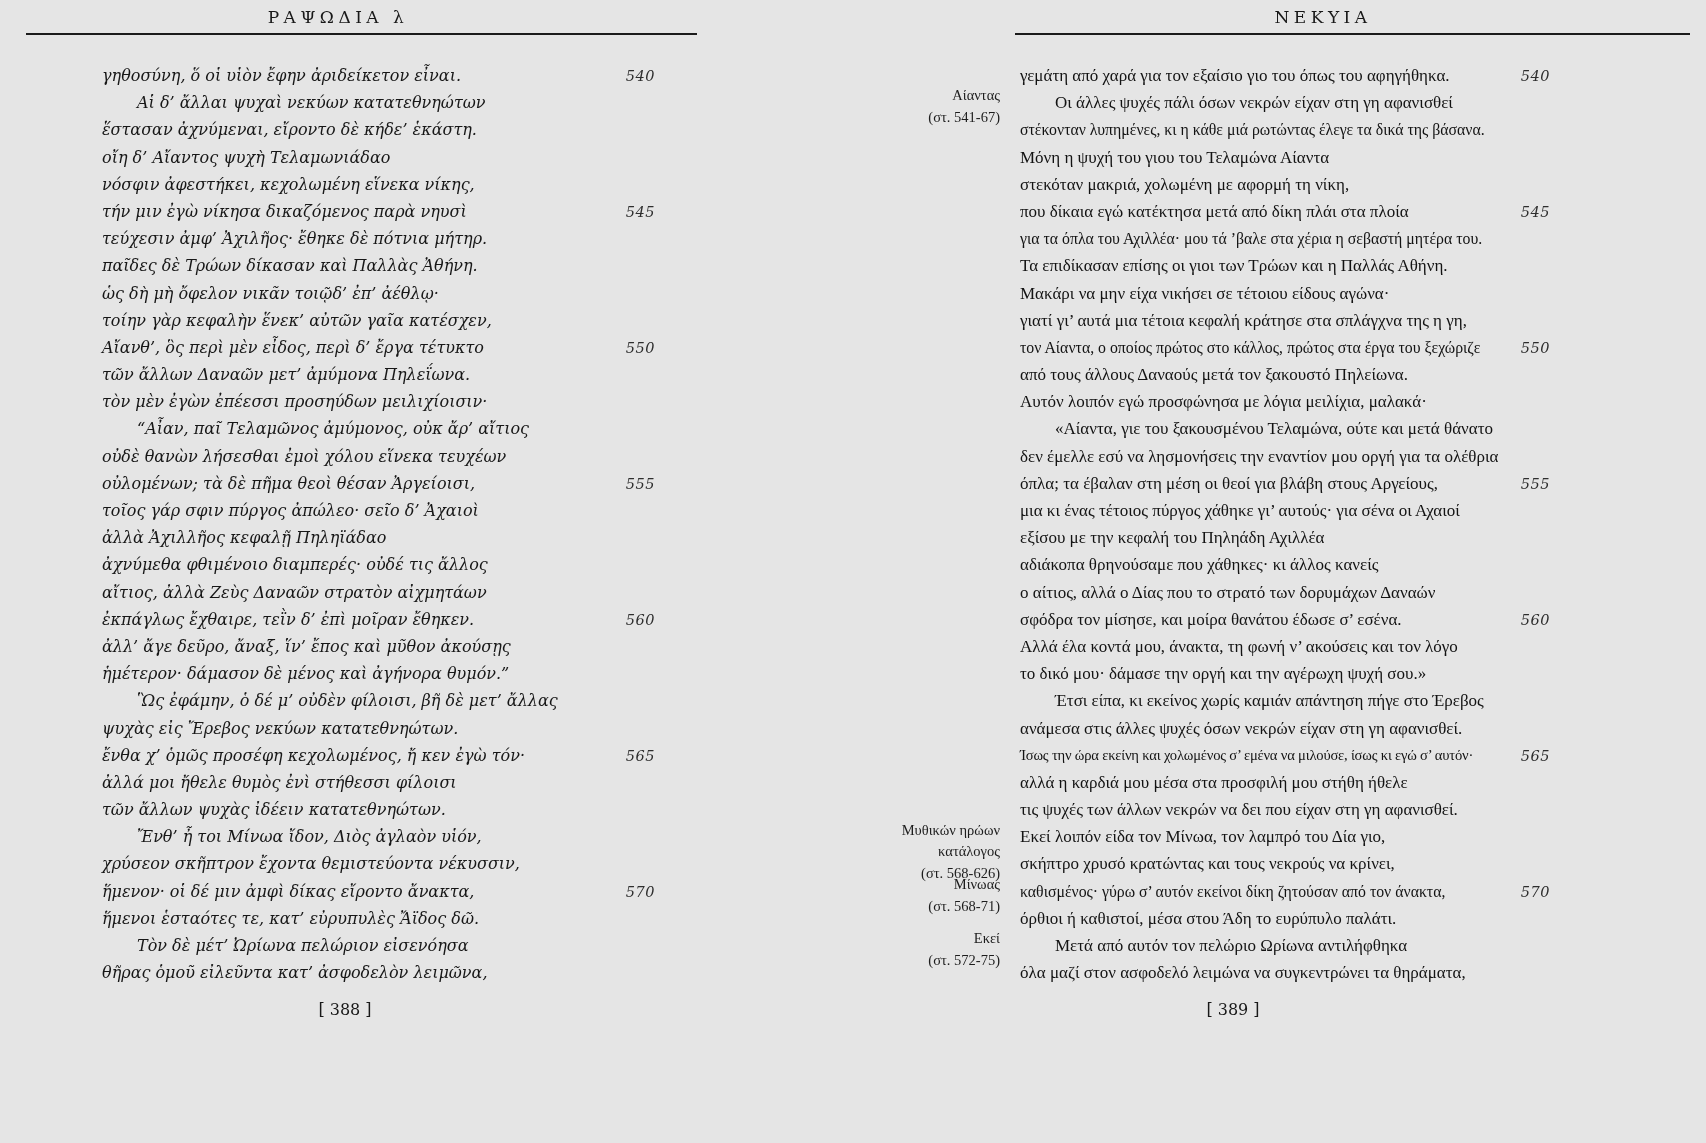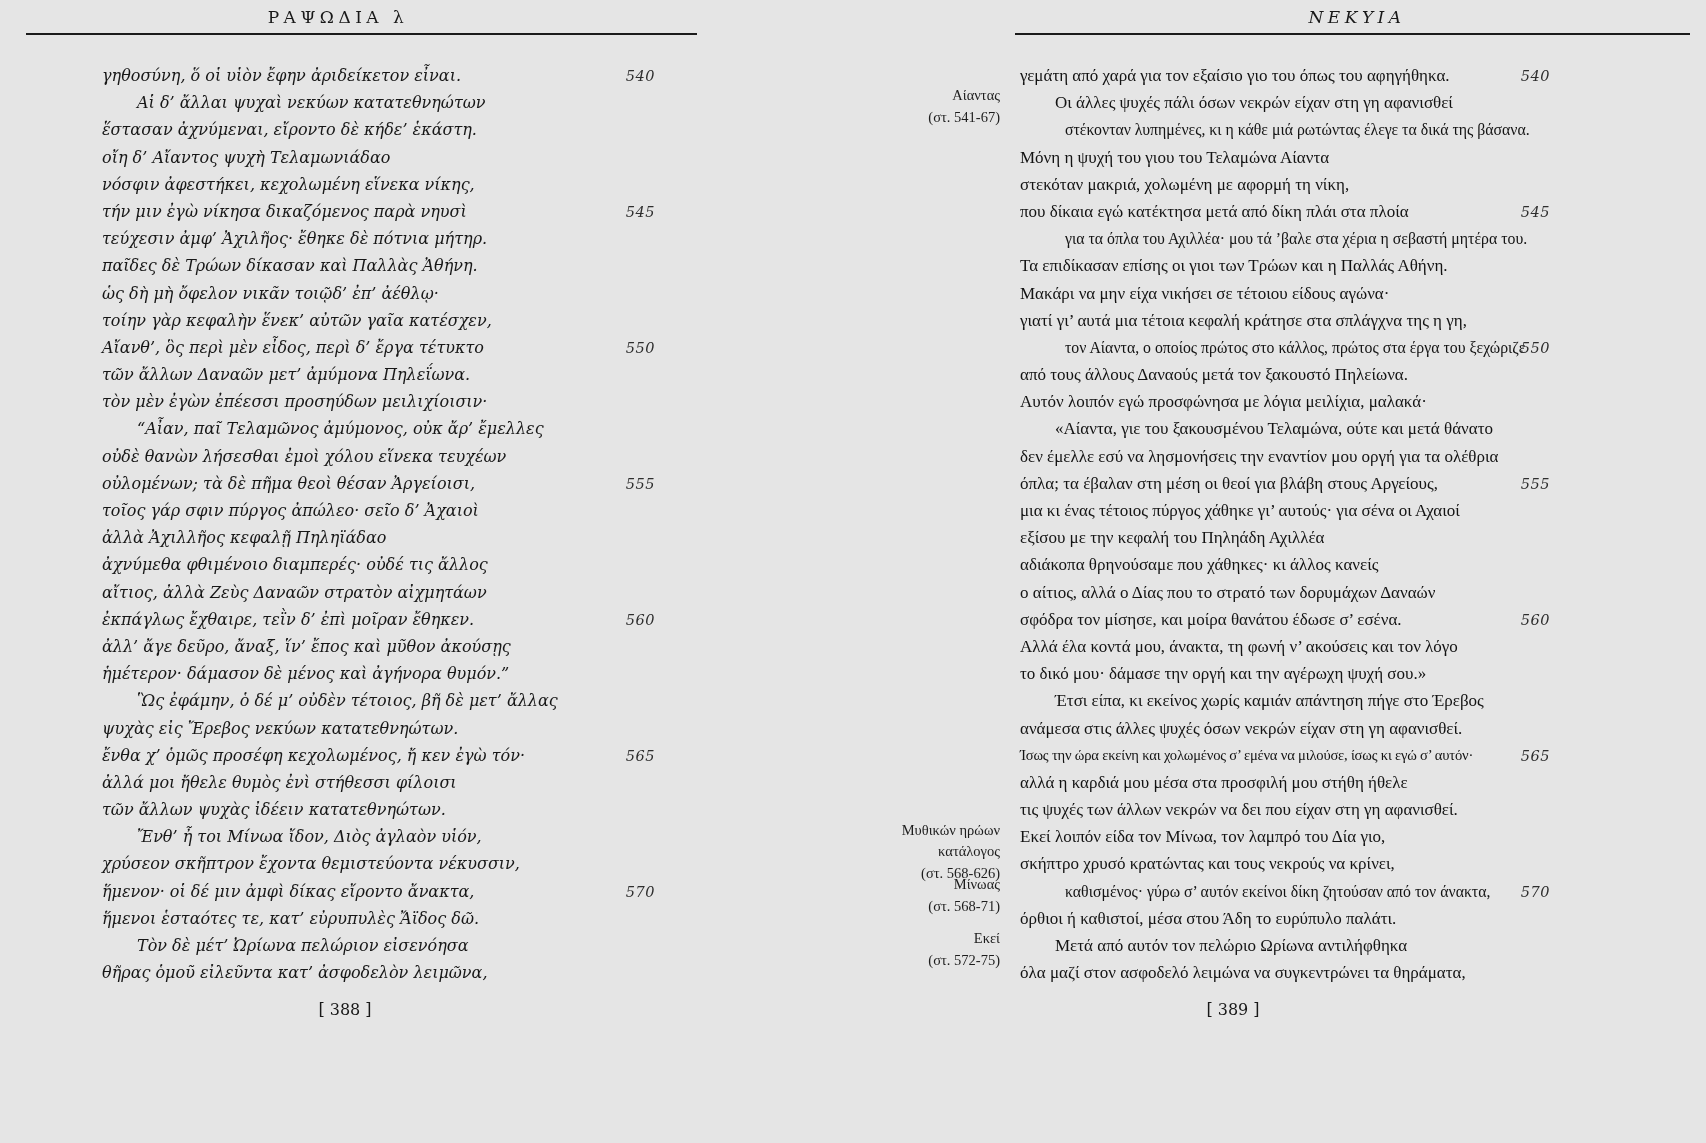--- a/index.html
+++ b/index.html
@@ -17,21 +17,21 @@
   .page-right { left: 853px; }
 
   .running-head {
     position: absolute; top: 7px;
     transform: translateX(-50%);
     font-family: "DejaVu Serif", serif;
     font-size: 17px; letter-spacing: 4.5px;
     color: #181818; white-space: nowrap;
   }
   .page-left  .running-head { left: 338px; }
-  .page-right .running-head { left: 504px; font-style: italic; }
+  .page-right .running-head { left: 470px; }
 
   .head-rule { position: absolute; top: 33px; height: 2px; background: #1b1b1b; }
   .page-left  .head-rule { left: 26px;  width: 671px; }
   .page-right .head-rule { left: 162px; width: 675px; }
 
   .verses { position: absolute; top: 62px; }
   .page-left  .verses { left: 102px; width: 553px; }
   .page-right .verses { left: 167px; width: 530px; }
 
   .verse {
@@ -44,21 +44,21 @@
     font-style: italic;
     font-size: 16px;
     color: #171717;
   }
   .page-right .verse {
     font-family: "Liberation Serif", "DejaVu Serif", serif;
     font-size: 17px;
     color: #131313;
   }
   .verse.indent { padding-left: 35px; }
-  .page-right .verse.fit-1 { font-size: 15.8px; margin-left: 45px; }
+  .page-right .verse.fit-1 { font-size: 15.8px; }
   .page-right .verse.fit-2 { font-size: 14.6px; letter-spacing: -0.2px; }
 
   .vnum {
     position: absolute; right: 0; top: 1px;
     font-family: "DejaVu Serif", serif;
     font-style: italic; font-weight: normal;
     font-size: 14.5px; letter-spacing: 0.5px;
     color: #2e2e2e;
   }
 
@@ -96,31 +96,31 @@
         <div class="verse"><span>οἴη δ’ Αἴαντος ψυχὴ Τελαμωνιάδαο</span></div>
         <div class="verse"><span>νόσφιν ἀφεστήκει, κεχολωμένη εἵνεκα νίκης,</span></div>
         <div class="verse"><span>τήν μιν ἐγὼ νίκησα δικαζόμενος παρὰ νηυσὶ</span><span class="vnum">545</span></div>
         <div class="verse"><span>τεύχεσιν ἀμφ’ Ἀχιλῆος· ἔθηκε δὲ πότνια μήτηρ.</span></div>
         <div class="verse"><span>παῖδες δὲ Τρώων δίκασαν καὶ Παλλὰς Ἀθήνη.</span></div>
         <div class="verse"><span>ὡς δὴ μὴ ὄφελον νικᾶν τοιῷδ’ ἐπ’ ἀέθλῳ·</span></div>
         <div class="verse"><span>τοίην γὰρ κεφαλὴν ἕνεκ’ αὐτῶν γαῖα κατέσχεν,</span></div>
         <div class="verse"><span>Αἴανθ’, ὃς περὶ μὲν εἶδος, περὶ δ’ ἔργα τέτυκτο</span><span class="vnum">550</span></div>
         <div class="verse"><span>τῶν ἄλλων Δαναῶν μετ’ ἀμύμονα Πηλεΐωνα.</span></div>
         <div class="verse"><span>τὸν μὲν ἐγὼν ἐπέεσσι προσηύδων μειλιχίοισιν·</span></div>
-        <div class="verse indent"><span>“Αἶαν, παῖ Τελαμῶνος ἀμύμονος, οὐκ ἄρ’ ἔμελλες</span></div>
+        <div class="verse indent"><span>“Αἶαν, παῖ Τελαμῶνος ἀμύμονος, οὐκ ἄρ’ αἴτιος</span></div>
         <div class="verse"><span>οὐδὲ θανὼν λήσεσθαι ἐμοὶ χόλου εἵνεκα τευχέων</span></div>
         <div class="verse"><span>οὐλομένων; τὰ δὲ πῆμα θεοὶ θέσαν Ἀργείοισι,</span><span class="vnum">555</span></div>
         <div class="verse"><span>τοῖος γάρ σφιν πύργος ἀπώλεο· σεῖο δ’ Ἀχαιοὶ</span></div>
         <div class="verse"><span>ἀλλὰ Ἀχιλλῆος κεφαλῇ Πηληϊάδαο</span></div>
         <div class="verse"><span>ἀχνύμεθα φθιμένοιο διαμπερές· οὐδέ τις ἄλλος</span></div>
         <div class="verse"><span>αἴτιος, ἀλλὰ Ζεὺς Δαναῶν στρατὸν αἰχμητάων</span></div>
         <div class="verse"><span>ἐκπάγλως ἔχθαιρε, τεῒν δ’ ἐπὶ μοῖραν ἔθηκεν.</span><span class="vnum">560</span></div>
         <div class="verse"><span>ἀλλ’ ἄγε δεῦρο, ἄναξ, ἵν’ ἔπος καὶ μῦθον ἀκούσῃς</span></div>
         <div class="verse"><span>ἡμέτερον· δάμασον δὲ μένος καὶ ἀγήνορα θυμόν.”</span></div>
-        <div class="verse indent"><span>Ὣς ἐφάμην, ὁ δέ μ’ οὐδὲν τέτοιος, βῆ δὲ μετ’ ἄλλας</span></div>
+        <div class="verse indent"><span>Ὣς ἐφάμην, ὁ δέ μ’ οὐδὲν φίλοισι, βῆ δὲ μετ’ ἄλλας</span></div>
         <div class="verse"><span>ψυχὰς εἰς Ἔρεβος νεκύων κατατεθνηώτων.</span></div>
         <div class="verse"><span>ἔνθα χ’ ὁμῶς προσέφη κεχολωμένος, ἤ κεν ἐγὼ τόν·</span><span class="vnum">565</span></div>
         <div class="verse"><span>ἀλλά μοι ἤθελε θυμὸς ἐνὶ στήθεσσι φίλοισι</span></div>
         <div class="verse"><span>τῶν ἄλλων ψυχὰς ἰδέειν κατατεθνηώτων.</span></div>
         <div class="verse indent"><span>Ἔνθ’ ἦ τοι Μίνωα ἴδον, Διὸς ἀγλαὸν υἱόν,</span></div>
         <div class="verse"><span>χρύσεον σκῆπτρον ἔχοντα θεμιστεύοντα νέκυσσιν,</span></div>
         <div class="verse"><span>ἥμενον· οἱ δέ μιν ἀμφὶ δίκας εἴροντο ἄνακτα,</span><span class="vnum">570</span></div>
         <div class="verse"><span>ἥμενοι ἑσταότες τε, κατ’ εὐρυπυλὲς Ἄϊδος δῶ.</span></div>
         <div class="verse indent"><span>Τὸν δὲ μέτ’ Ὠρίωνα πελώριον εἰσενόησα</span></div>
         <div class="verse"><span>θῆρας ὁμοῦ εἰλεῦντα κατ’ ἀσφοδελὸν λειμῶνα,</span></div>

